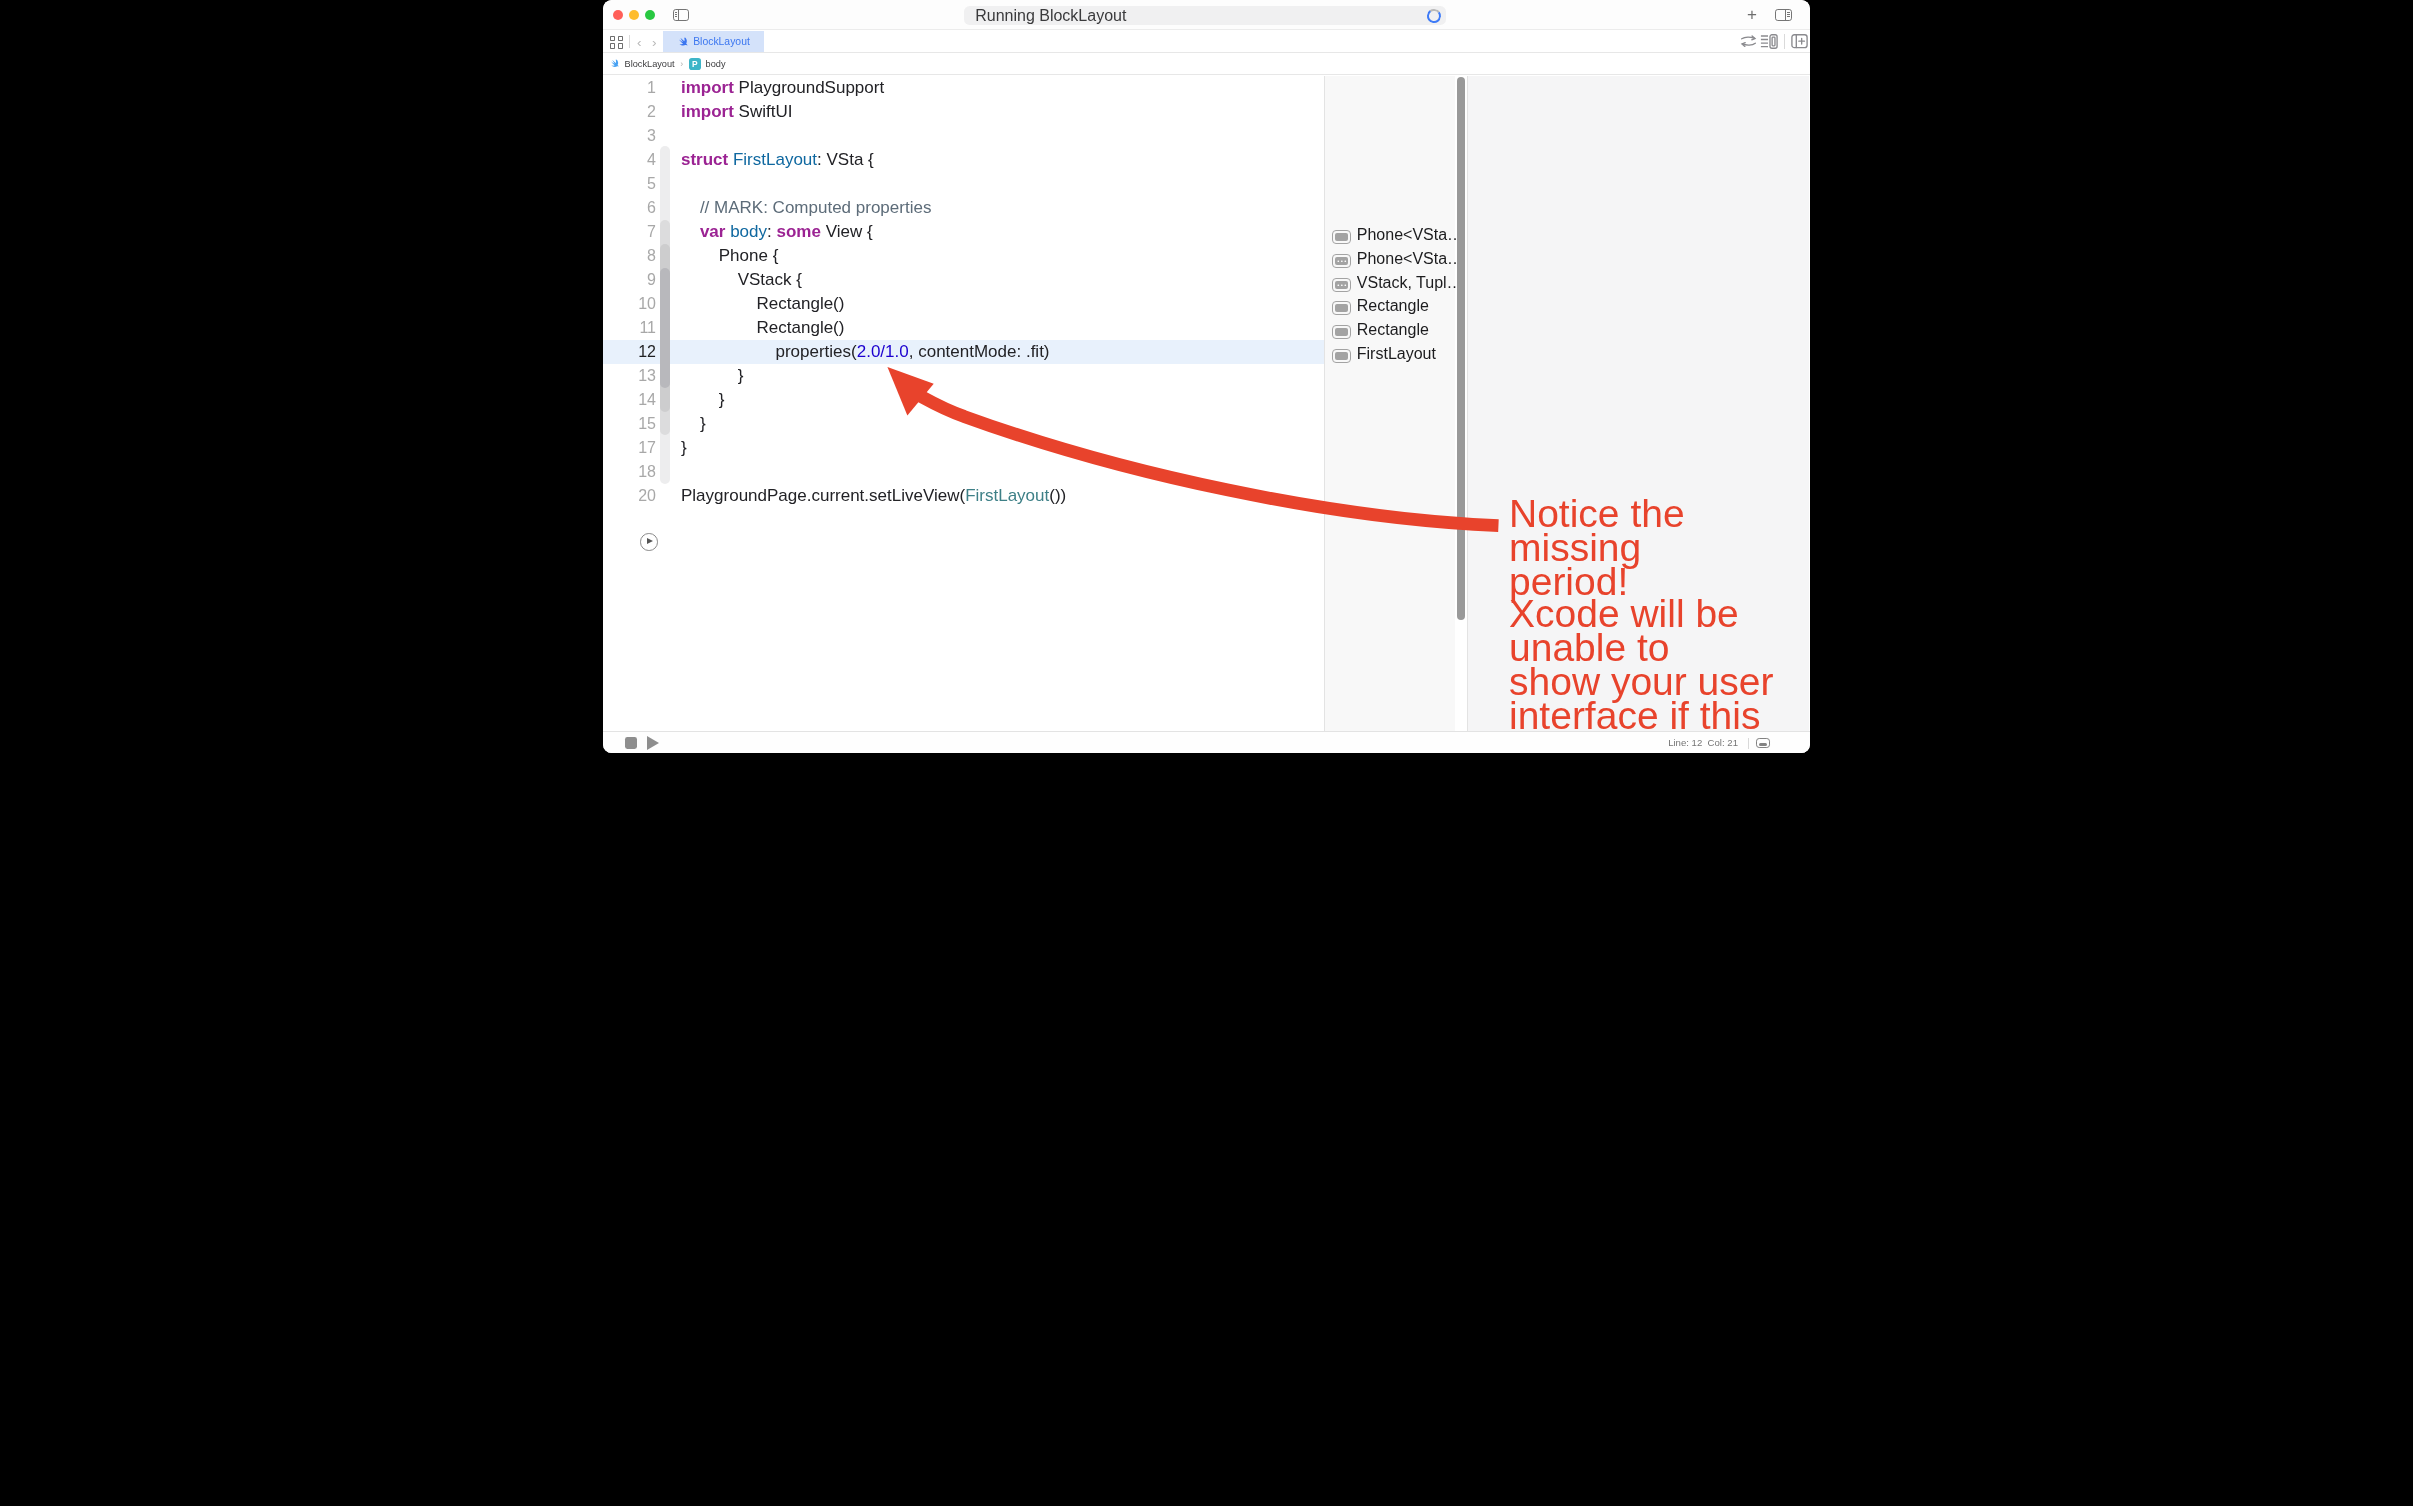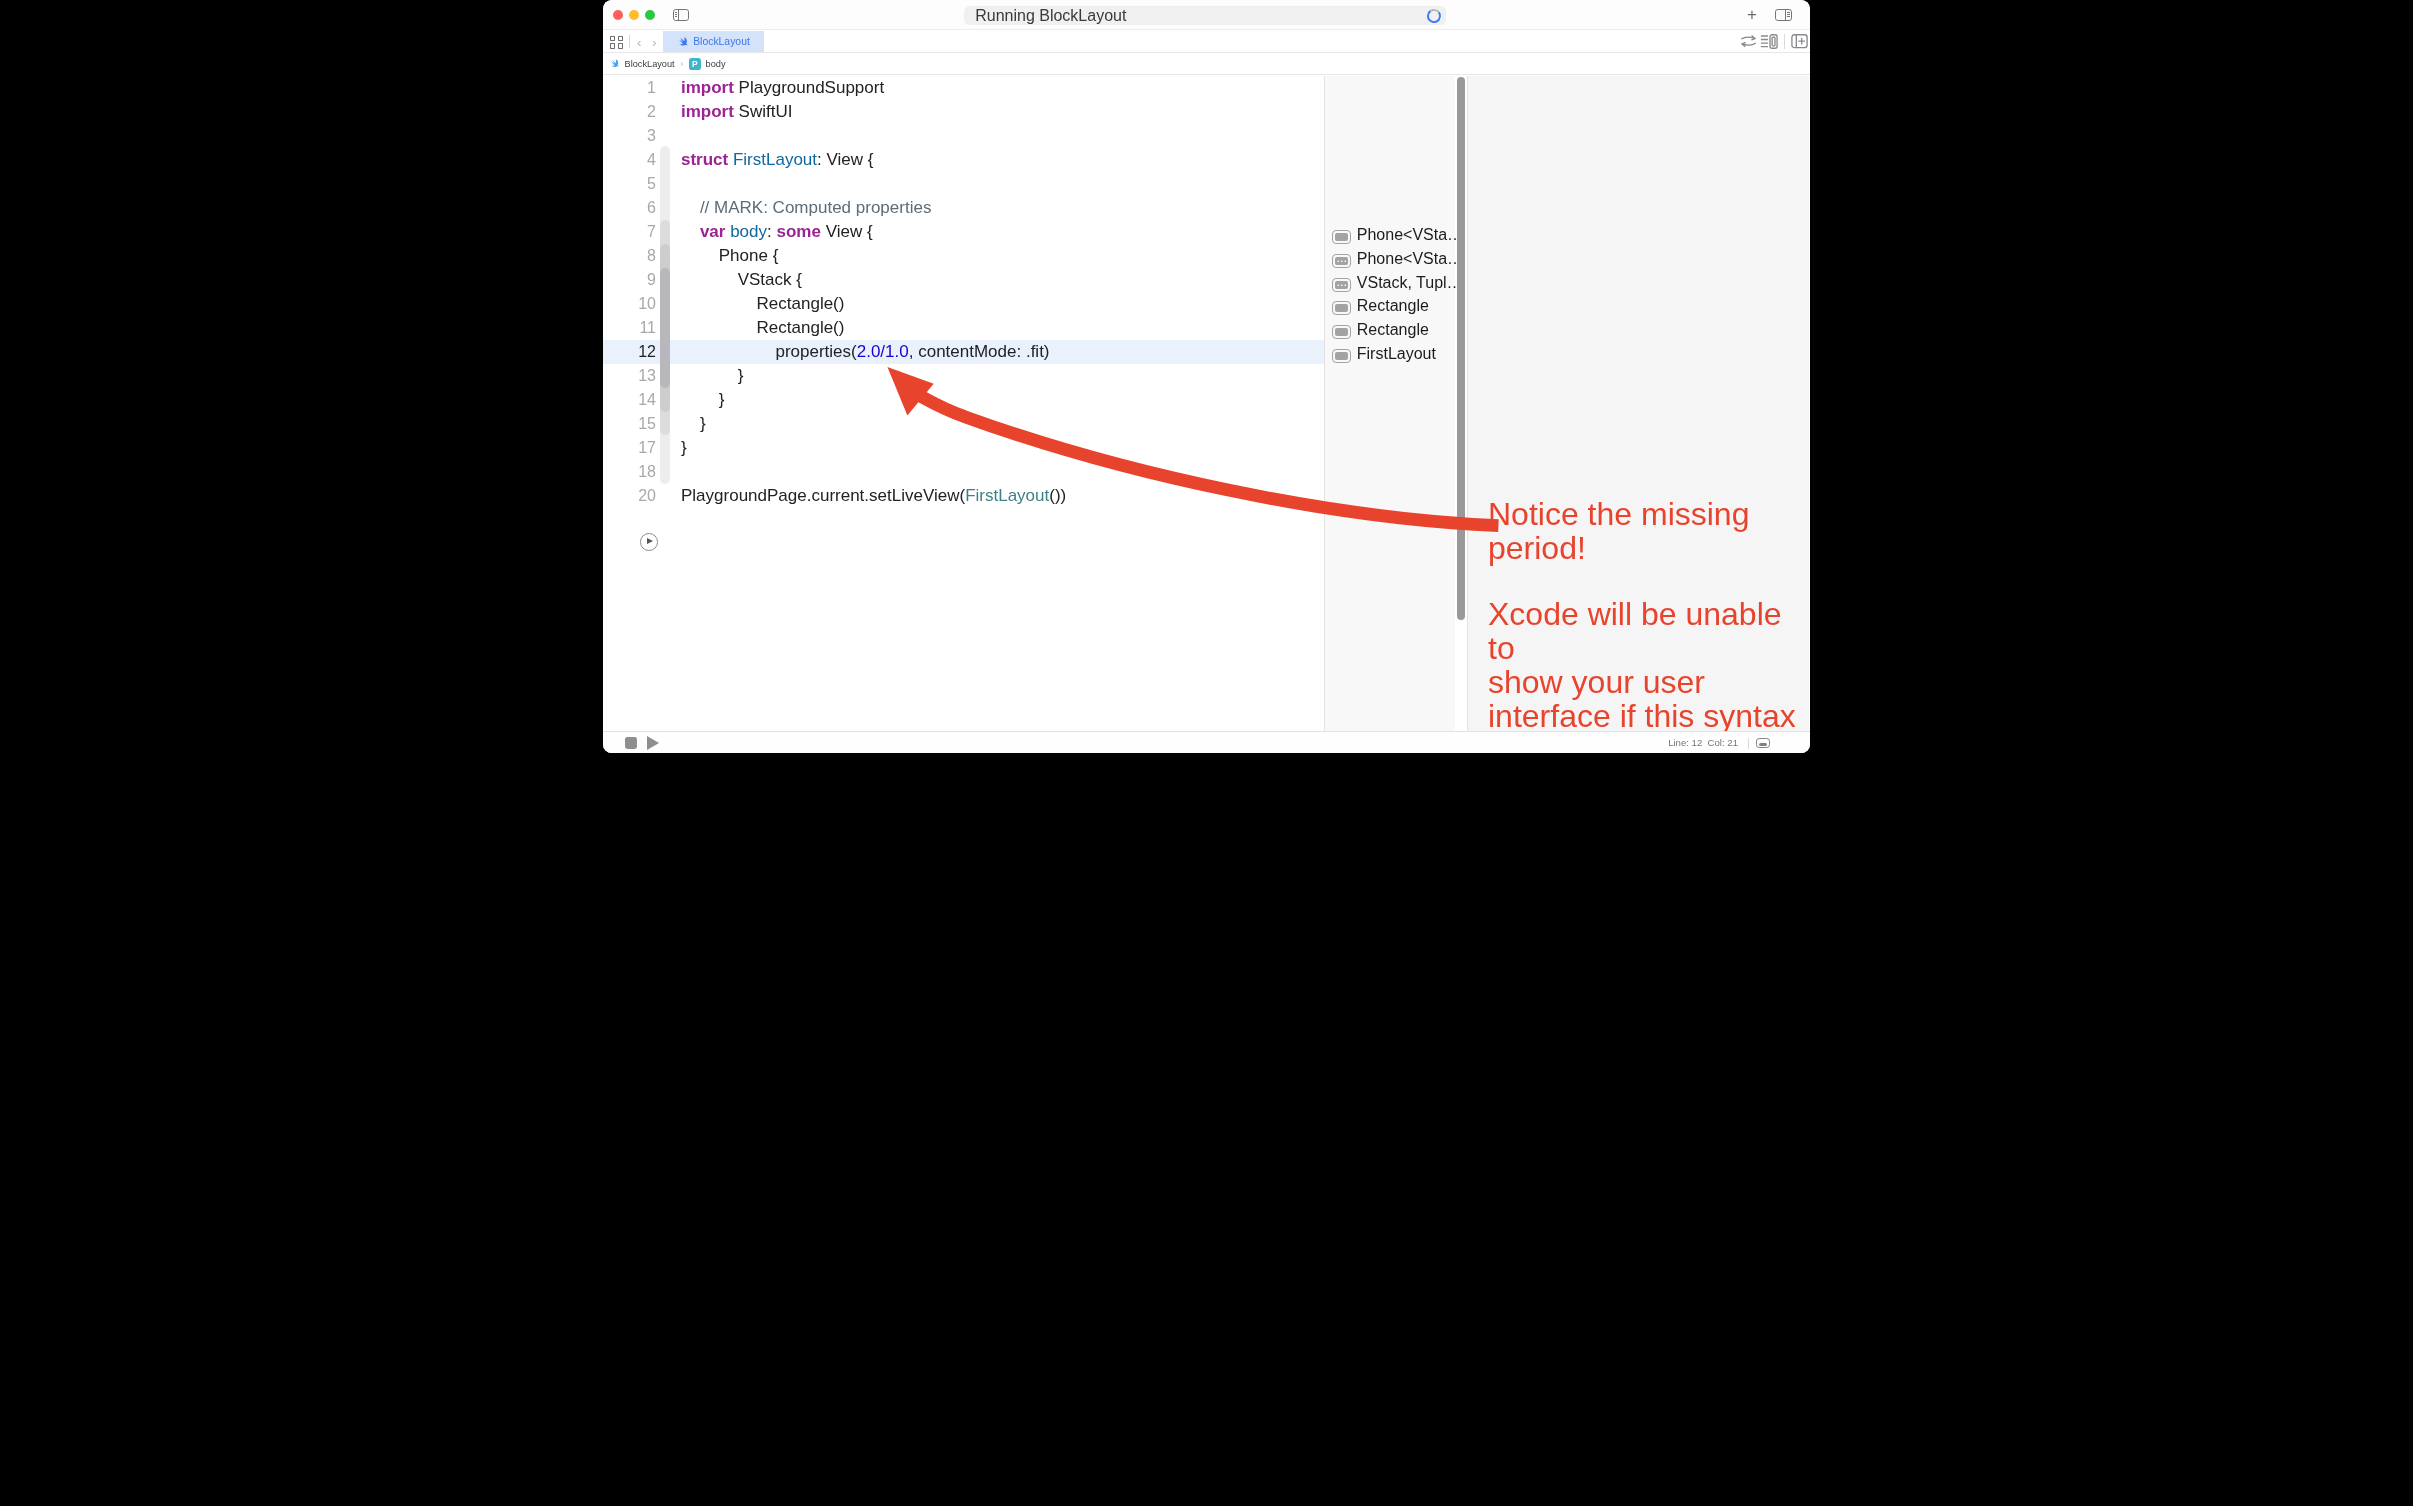--- a/index.html
+++ b/index.html
@@ -67,21 +67,21 @@
   .rrow{position:absolute;left:0;width:131px;height:24px;display:flex;align-items:flex-end;padding-left:7.2px;gap:5.6px;}
   .ricon{position:relative;width:19px;height:13.6px;border:1.6px solid #a3a3a3;border-radius:4px;flex:0 0 19px;}
   .ricon i{position:absolute;left:2px;right:2px;top:2px;bottom:2px;background:#a3a3a3;border-radius:2px;}
   .ricon.multi i::before{content:"• • •";position:absolute;left:0;right:0;top:50%;transform:translateY(-54%);
      color:#fff;font-size:5.6px;letter-spacing:0;text-align:center;font-weight:bold;}
   .rlabel{font-size:16px;color:#1c1c1e;white-space:nowrap;overflow:hidden;}
 
   
   #v-scrollbar{position:absolute;left:854px;top:77px;width:8.4px;height:543px;background:#999;border-radius:4.4px;}
   #live-panel{position:absolute;left:864px;top:76px;width:342px;height:655px;background:#f5f5f6;border-left:0.8px solid #e3e3e3;}
-  .ann{position:absolute;left:20px;font-size:32px;line-height:34px;color:var(--ann);}
+  .ann{position:absolute;left:41px;font-size:39px;line-height:34px;color:var(--ann);}
 
   
   #bottombar{position:absolute;left:0;top:731px;width:1207px;height:22.3px;background:#fefefe;border-top:0.8px solid #e3e3e3;}
   #stop-btn{position:absolute;left:21.5px;top:4.8px;width:12px;height:12px;background:#8e8e8e;border-radius:2.4px;}
   #play-btn{position:absolute;left:44px;top:3.6px;width:0;height:0;border-left:12px solid #8e8e8e;border-top:7.2px solid transparent;border-bottom:7.2px solid transparent;}
   #line-col{position:absolute;right:72px;top:0;line-height:22.3px;font-size:9.6px;color:#757575;white-space:pre;}
   #status-div{position:absolute;right:61px;top:5.6px;width:0.8px;height:11.2px;background:#d9d9d9;}
   #kbd-icon{position:absolute;right:40px;top:6px;width:14.4px;height:10.4px;border:1.3px solid #828282;border-radius:3.2px;}
   #kbd-icon::after{content:"";position:absolute;left:2.4px;right:2.4px;bottom:1.6px;height:2.8px;background:#828282;border-radius:1.6px;}
 
@@ -158,21 +158,21 @@
     <span id="crumb-sep">›</span>
     <span id="p-badge">P</span>
     <span class="crumb">body</span>
   </div>
 
   <div id="editor">
     <div id="code-rows">
         <div class="crow"><span class="lnum">1</span><span class="codetext"><span class="kw">import</span><span> PlaygroundSupport</span></span></div>
         <div class="crow"><span class="lnum">2</span><span class="codetext"><span class="kw">import</span><span> SwiftUI</span></span></div>
         <div class="crow"><span class="lnum">3</span><span class="codetext"></span></div>
-        <div class="crow"><span class="lnum">4</span><span class="codetext"><span class="kw">struct</span><span class="typed"> FirstLayout</span><span>: View {</span></span></div>
+        <div class="crow"><span class="lnum">4</span><span class="codetext"><span class="kw">struct</span><span class="typed"> FirstLayout</span><span>: VSta {</span></span></div>
         <div class="crow"><span class="lnum">5</span><span class="codetext"></span></div>
         <div class="crow"><span class="lnum">6</span><span class="codetext"><span class="cmt">    // MARK: Computed properties</span></span></div>
         <div class="crow"><span class="lnum">7</span><span class="codetext"><span>    </span><span class="kw">var</span><span class="typed"> body</span><span>: </span><span class="kw">some</span><span> View {</span></span></div>
         <div class="crow"><span class="lnum">8</span><span class="codetext"><span>        Phone {</span></span></div>
         <div class="crow"><span class="lnum">9</span><span class="codetext"><span>            VStack {</span></span></div>
         <div class="crow"><span class="lnum">10</span><span class="codetext"><span>                Rectangle()</span></span></div>
         <div class="crow"><span class="lnum">11</span><span class="codetext"><span>                Rectangle()</span></span></div>
         <div class="crow hl"><span class="lnum">12</span><span class="codetext"><span>                    properties(</span><span class="num">2.0/1.0</span><span>, contentMode: .fit)</span></span></div>
         <div class="crow"><span class="lnum">13</span><span class="codetext"><span>            }</span></span></div>
         <div class="crow"><span class="lnum">14</span><span class="codetext"><span>        }</span></span></div>

